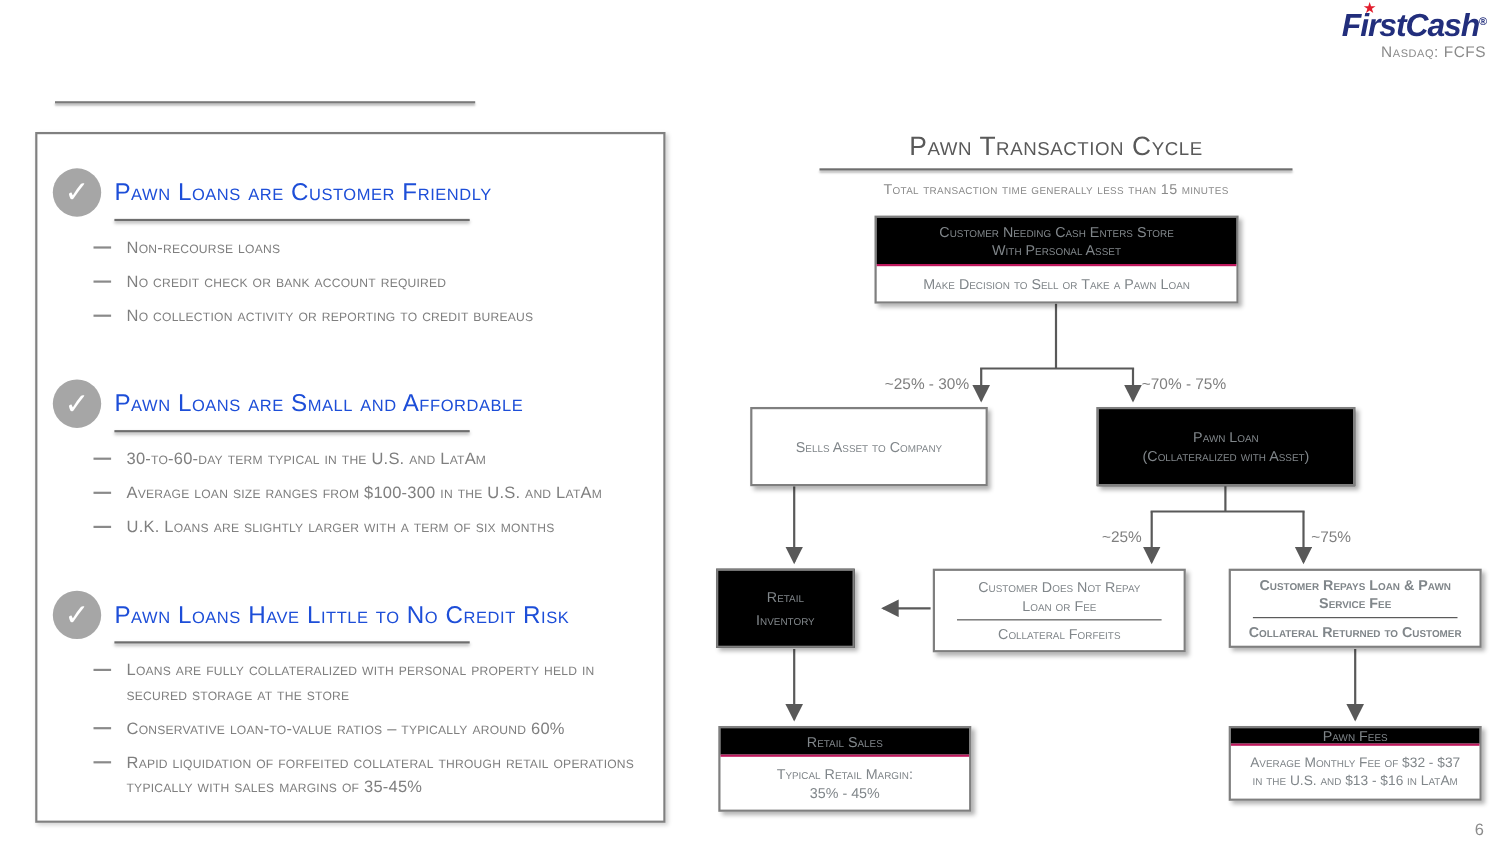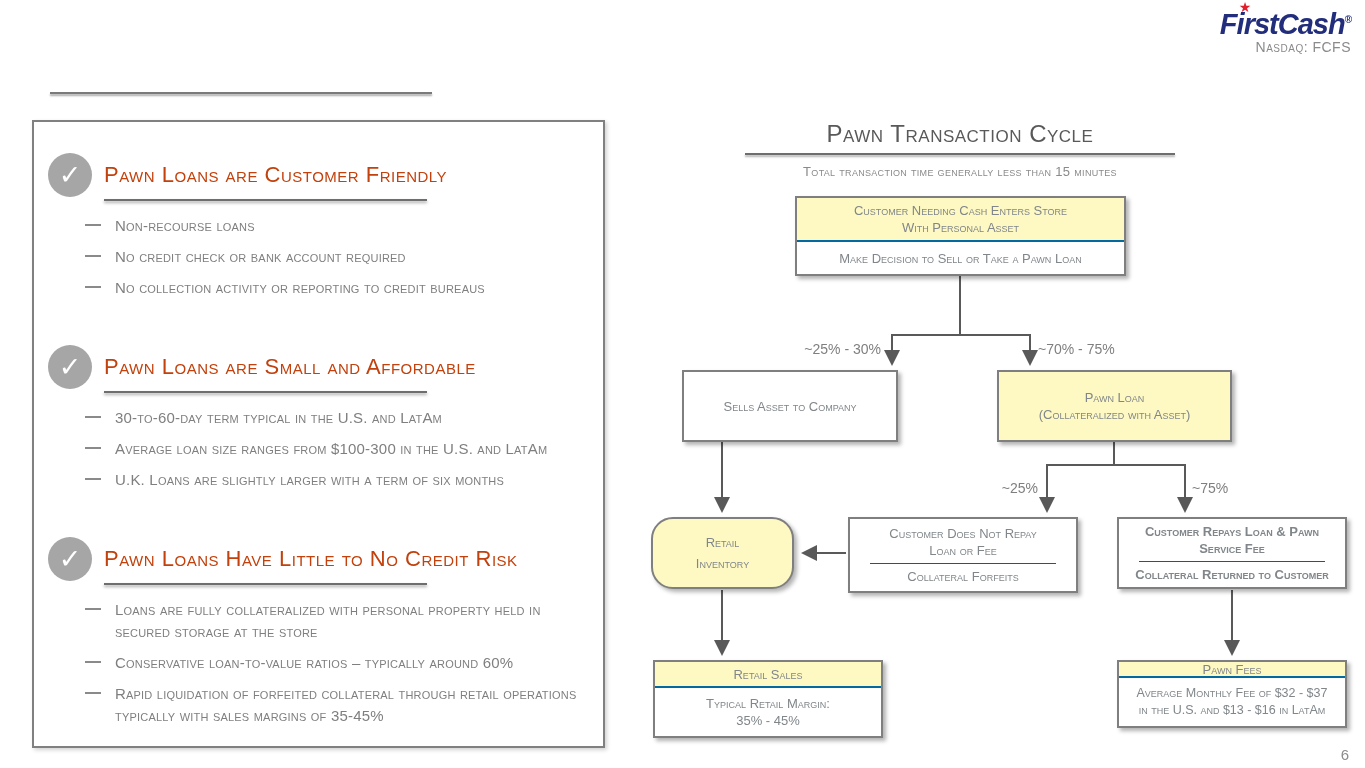--- a/index.html
+++ b/index.html
@@ -14,36 +14,36 @@
   .brand{position:relative;display:inline-block;font-size:29px;font-weight:bold;font-style:italic;color:#222e7c;letter-spacing:-1px;}
   .brand .reg{font-size:10px;vertical-align:super;font-style:normal;}
   .brand-star{position:absolute;left:19px;top:-9px;font-size:14px;font-style:normal;color:#e21d2c;}
   .ticker{font-size:14px;color:#8a8a8a;margin-top:-2px;letter-spacing:.5px;}
 
   
   .panel{position:absolute;left:32px;top:120px;width:569px;height:624px;border:2px solid #808080;background:#fff;box-shadow:2px 2px 4px rgba(0,0,0,.18);}
   .section{position:absolute;left:14px;right:10px;}
   .sec-head{display:flex;align-items:center;}
   .check-circle{width:44px;height:44px;border-radius:50%;background:#a6a6a6;color:#fff;display:flex;align-items:center;justify-content:center;font-size:27px;font-weight:bold;flex:0 0 44px;}
-  .sec-title{margin-left:12px;font-size:22px;color:#c2410c;letter-spacing:.5px;white-space:nowrap;}
+  .sec-title{margin-left:12px;font-size:22px;color:#1d4ed8;letter-spacing:.5px;white-space:nowrap;}
   .sec-rule{margin:2px 0 0 56px;width:323px;height:2px;background:#6e6e6e;box-shadow:0 2px 3px rgba(0,0,0,.35);}
   .bullets{margin:14px 0 0 37px;}
   .bullet{display:flex;margin-bottom:9px;}
   .dash{flex:0 0 16px;height:0;border-top:2px solid #8a8a8a;margin:9px 14px 0 0;}
   .btext{font-size:15px;line-height:22px;color:#7f7f7f;max-width:470px;letter-spacing:.2px;}
 
   
   .dg-title{position:absolute;left:745px;top:120px;width:430px;text-align:center;font-size:24px;color:#595959;letter-spacing:.5px;}
   .dg-rule{position:absolute;left:745px;top:153px;width:430px;height:2px;background:#6e6e6e;box-shadow:0 2px 2px rgba(0,0,0,.3);}
   .dg-sub{position:absolute;left:745px;top:164px;width:430px;text-align:center;font-size:13px;color:#8a8a8a;letter-spacing:.3px;}
 
   .fbox{position:absolute;border:2px solid #7f7f7f;background:#fff;box-shadow:3px 3px 4px rgba(0,0,0,.3);box-sizing:border-box;color:#80868a;font-size:13px;text-align:center;}
-  .green{background:#fef9c3;}
+  .green{background:#000000;}
   .fbox .part{display:flex;flex-direction:column;align-items:center;justify-content:center;line-height:17px;}
-  .sep{border-top:2px solid #0369a1;}
+  .sep{border-top:2px solid #be185d;}
   .divline{width:82%;height:1px;background:#4a4a4a;margin:4px auto 4px auto;}
   .pct{position:absolute;font-size:14px;color:#7f7f7f;}
 
   .page-num{position:absolute;right:16px;bottom:5px;font-size:15px;color:#8c8c8c;}
   svg.wires{position:absolute;left:0;top:0;z-index:0;}
   .fbox,.pct{z-index:1;}
 </style>
 </head>
 <body>
 
@@ -175,21 +175,21 @@
     </div>
   </div>
 
   <div class="fbox green" style="left:997px;top:370px;width:235px;height:72px;">
     <div class="part sc" style="height:100%;">
       <div>Pawn Loan</div>
       <div>(Collateralized with Asset)</div>
     </div>
   </div>
 
-  <div class="fbox green" style="left:651px;top:517px;width:143px;height:72px;border-radius:22px;">
+  <div class="fbox green" style="left:651px;top:517px;width:126px;height:72px;">
     <div class="part sc" style="height:100%;line-height:21px;">
       <div>Retail</div>
       <div>Inventory</div>
     </div>
   </div>
 
   <div class="fbox" style="left:848px;top:517px;width:230px;height:76px;">
     <div class="part sc" style="height:100%;">
       <div>Customer Does Not Repay</div>
       <div>Loan or Fee</div>

